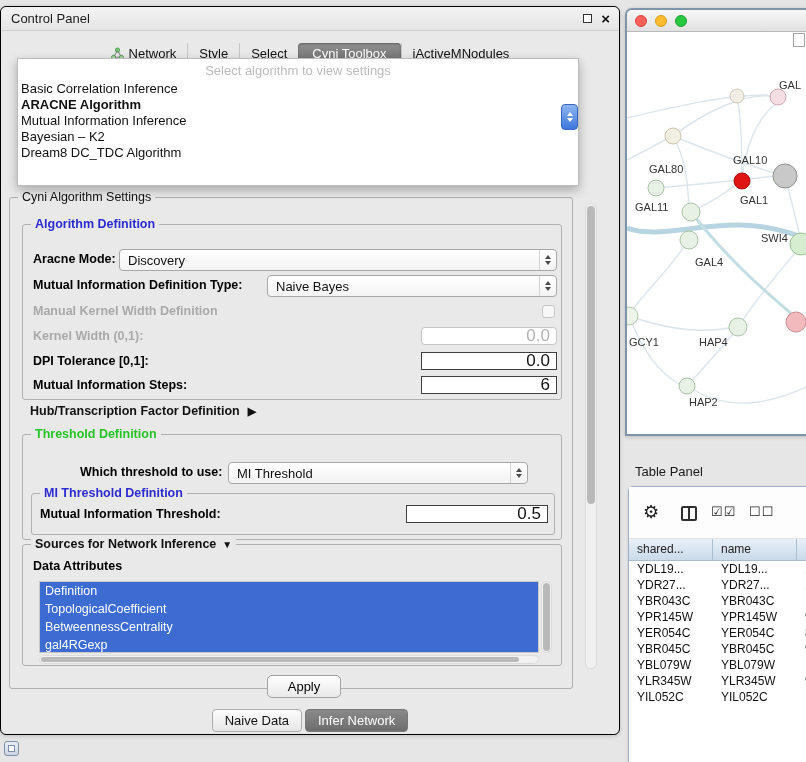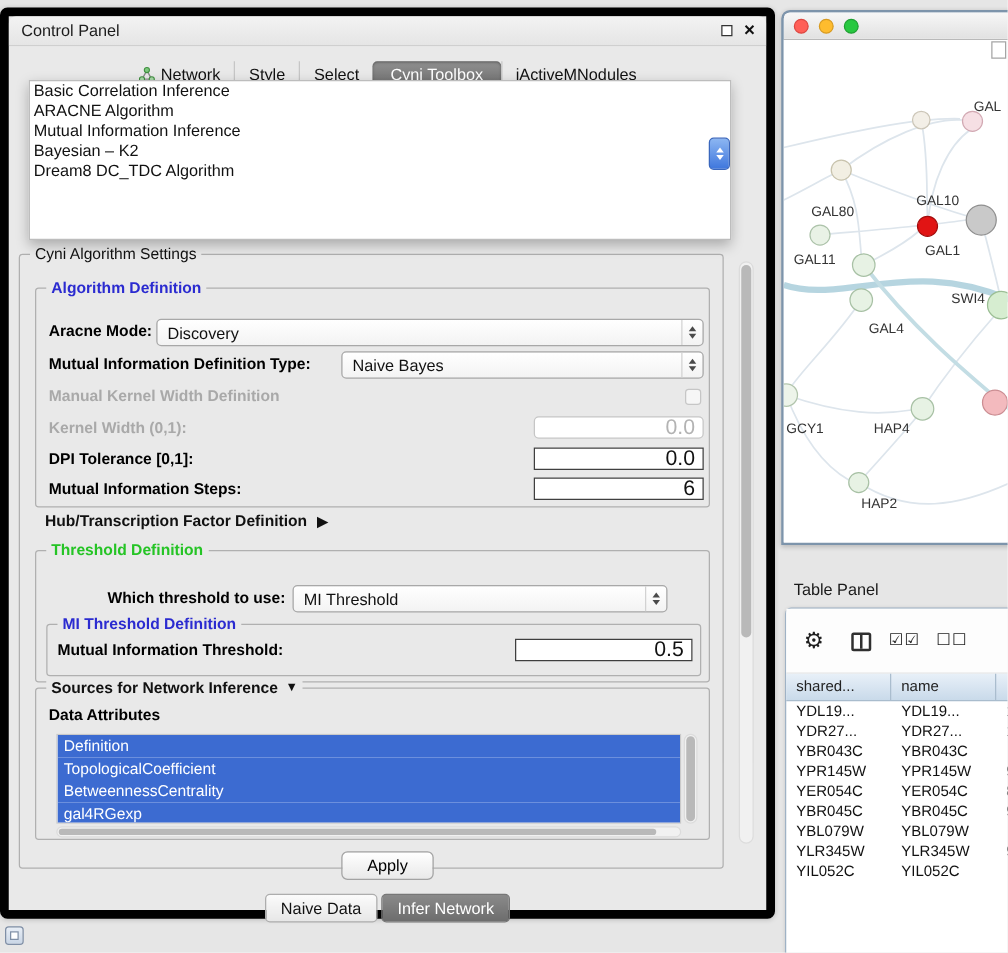--- a/index.html
+++ b/index.html
@@ -2,21 +2,21 @@
 <html><head>
 <meta charset="utf-8">
 <style>
   *{box-sizing:border-box;margin:0;padding:0}
   html,body{width:806px;height:762px}
   .stage{position:relative;width:806px;height:762px;background:#e6e6e6;overflow:hidden;
          font-family:"Liberation Sans",sans-serif;color:#111}
 
   
   .cp{position:absolute;left:0;top:6px;width:620px;height:729px;background:#e9e9e9;
-      border:7px solid #000000;border-radius:6px;box-shadow:0 1px 4px rgba(0,0,0,.18)}
+      border:1px solid #000000;border-radius:6px;box-shadow:0 1px 4px rgba(0,0,0,.18)}
   .cp-titlebar{position:absolute;left:0;top:0;right:0;height:24px;border-bottom:1px solid #cfcfcf;
       background:linear-gradient(#f3f3f3,#e5e5e5);border-radius:6px 6px 0 0}
   .cp-title{position:absolute;left:10px;top:4px;font-size:13px;color:#1c1c1c}
   .cp-ctrls{position:absolute;right:9px;top:6px;display:flex;gap:9px;align-items:center}
   .float-icon{width:9px;height:9px;border:1.5px solid #333;display:inline-block;background:#fff}
   .close-x{font-size:15px;font-weight:bold;color:#111;line-height:11px}
 
   .cp-tabs{position:absolute;top:36px;left:0;right:0;display:flex;justify-content:center;align-items:center}
   .cp-tab{font-size:13px;color:#111;padding:3px 11px;border-left:1px solid #c6c6c6;
           display:flex;gap:5px;align-items:center;white-space:nowrap}
@@ -64,21 +64,21 @@
   .bottom-tabs{position:absolute;left:0;right:0;top:702px;display:flex;justify-content:center;gap:3px}
   .btab{font-size:13px;padding:3px 12px;background:linear-gradient(#fbfbfb,#e7e7e7);
         border:1px solid #adadad;border-radius:4px;color:#111;white-space:nowrap}
   .btab.selected{background:linear-gradient(#8a8a8a,#6d6d6d);color:#fff;border-color:#777}
 
   
   .popup{position:absolute;left:16px;top:51px;width:562px;height:128px;background:#fff;
          border:1px solid #bdbdbd;box-shadow:0 4px 10px rgba(0,0,0,.28);z-index:20}
   .popup-placeholder{height:20px;line-height:20px;text-align:center;color:#bcbcbc;font-size:13px;margin-top:2px}
   .popup-item{height:16px;line-height:16px;font-size:13px;padding-left:3px;white-space:nowrap}
-  .popup-item.sel{font-weight:normal}
+  .popup-item.sel{font-weight:bold}
   .combo-frag{position:absolute;left:560px;top:97px;width:17px;height:26px;z-index:30;
       background:linear-gradient(#8cb6f2,#3f77dd);border:1px solid #3a67bd;border-radius:4px;
       display:flex;flex-direction:column;align-items:center;justify-content:center;gap:2px}
   .combo-frag .wu{width:0;height:0;border-left:3px solid transparent;border-right:3px solid transparent;border-bottom:4px solid #fff}
   .combo-frag .wd{width:0;height:0;border-left:3px solid transparent;border-right:3px solid transparent;border-top:4px solid #fff}
 
   
   .net-win{position:absolute;left:625px;top:8px;width:190px;height:428px;background:#fff;
       border:2px solid #7d94ab;border-radius:7px 7px 0 0;box-shadow:0 1px 4px rgba(0,0,0,.2)}
   .net-titlebar{position:relative;height:22px;background:linear-gradient(#f7f7f7,#e1e1e1);
@@ -237,20 +237,21 @@
     </div>
 
     <button class="apply-btn">Apply</button>
 
     <div class="bottom-tabs">
       <span class="btab">Naive Data</span>
       <span class="btab selected">Infer Network</span>
     </div>
 
     <div class="popup">
+      <div class="popup-placeholder">Select algorithm to view settings</div>
       <div>
           <div class="popup-item">Basic Correlation Inference</div>
           <div class="popup-item sel">ARACNE Algorithm</div>
           <div class="popup-item">Mutual Information Inference</div>
           <div class="popup-item">Bayesian – K2</div>
           <div class="popup-item">Dream8 DC_TDC Algorithm</div>
         </div>
     </div>
     <div class="combo-frag">
         <i class="wu"></i>

